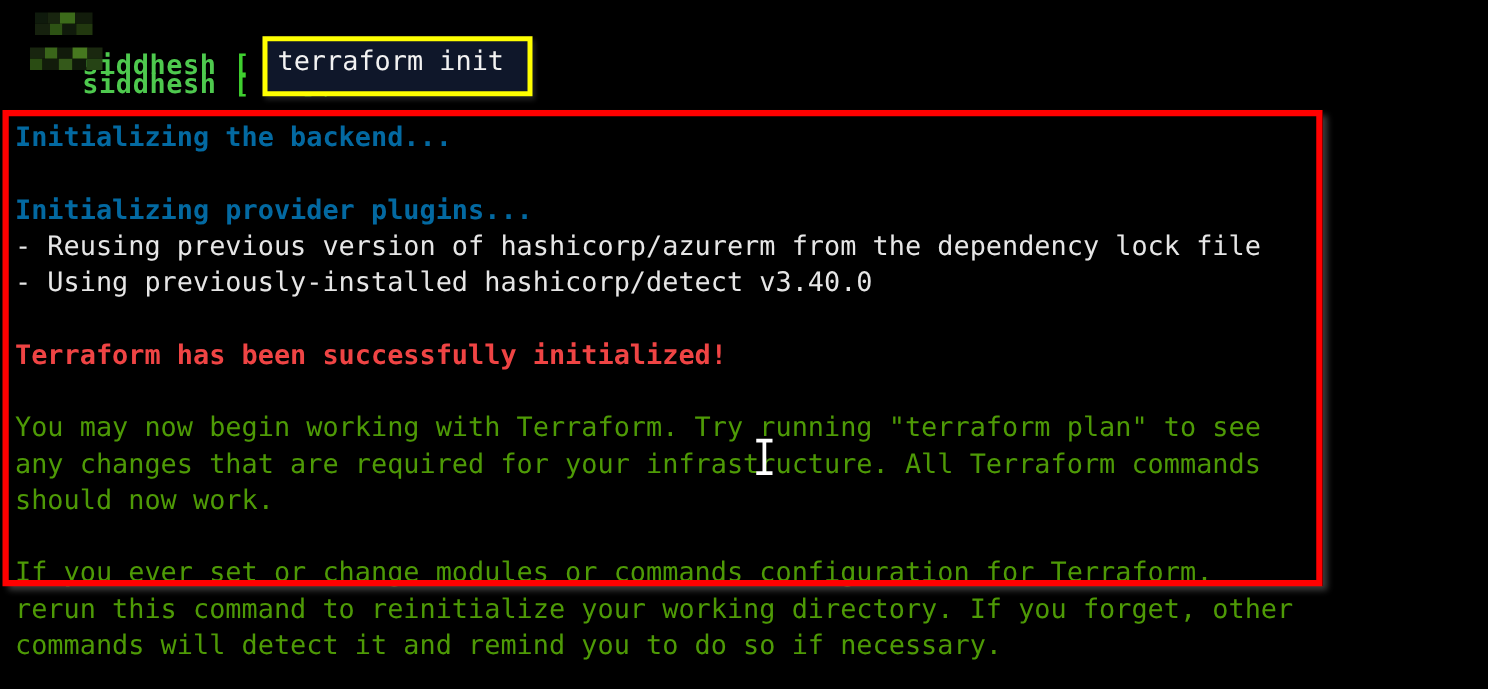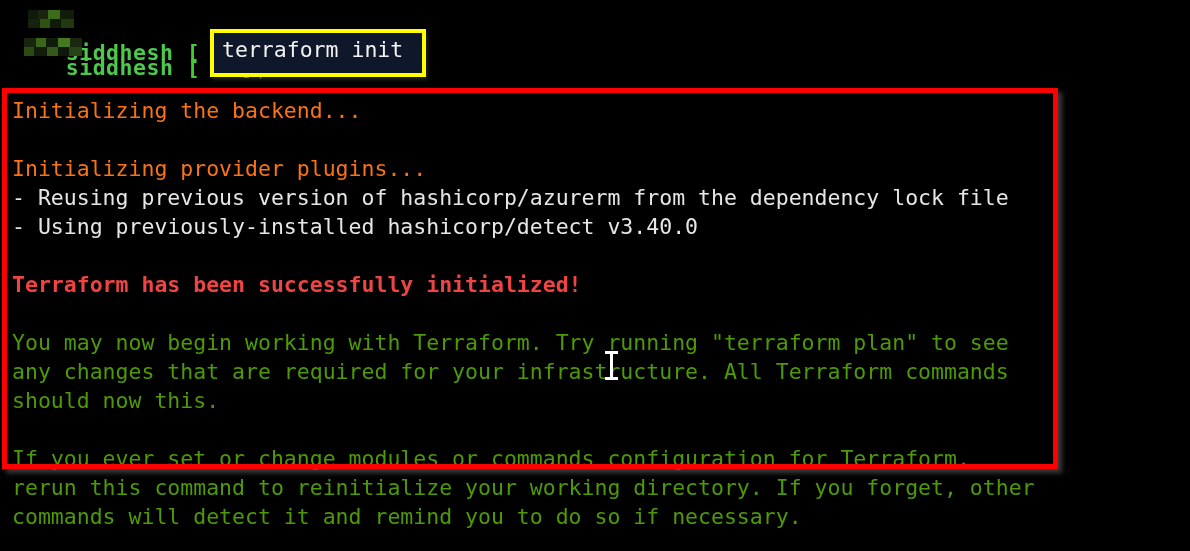--- a/index.html
+++ b/index.html
@@ -30,21 +30,21 @@
     font-family: "DejaVu Sans Mono", "Liberation Mono", monospace;
   }
   .prompt-line {
     font-weight: bold;
     letter-spacing: 0.5px;
   }
   .c-promptname { color: #4ec94e; }
   .c-bracket    { color: #3fcf2f; }
   .c-tilde      { color: #3fcf2f; }
 
-  .c-white-bold { color: #f97316; font-weight: normal; }
+  .c-white-bold { color: #0369a1; font-weight: bold; }
   .c-white      { color: #e6e6e6; }
   .c-green-bold { color: #ef4444; font-weight: bold; }
   .c-green-dim  { color: #4e9a06; }
 
   
   #top-clip {
     position: absolute;
     left: 0; top: 0;
     width: 1190px; height: 10px;
     overflow: hidden;
@@ -171,21 +171,21 @@
     <span class="boxtext">terraform init</span>
   </div>
 
   <div class="line c-white-bold" style="top:96px;">Initializing the backend...</div>
   <div class="line c-white-bold" style="top:154px;">Initializing provider plugins...</div>
   <div class="line c-white" style="top:183px;">- Reusing previous version of hashicorp/azurerm from the dependency lock file</div>
   <div class="line c-white" style="top:212px;">- Using previously-installed hashicorp/detect v3.40.0</div>
   <div class="line c-green-bold" style="top:270px;">Terraform has been successfully initialized!</div>
   <div class="line c-green-dim" style="top:357px;">any changes that are required for your infrastructure. All Terraform commands</div>
   <div class="line c-green-dim" style="top:328px;">You may now begin working with Terraform. Try running "terraform plan" to see</div>
-  <div class="line c-green-dim" style="top:386px;">should now this.</div>
+  <div class="line c-green-dim" style="top:386px;">should now work.</div>
   <div class="line c-green-dim" style="top:444px;">If you ever set or change modules or commands configuration for Terraform,</div>
   <div class="line c-green-dim" style="top:502px;">commands will detect it and remind you to do so if necessary.</div>
   <div class="line c-green-dim" style="top:473px;">rerun this command to reinitialize your working directory. If you forget, other</div>
 
   <div id="out-box"></div>
 
   <div id="ibeam">
     <i class="capt"></i>
       <i class="stem"></i>
       <i class="capb"></i>

